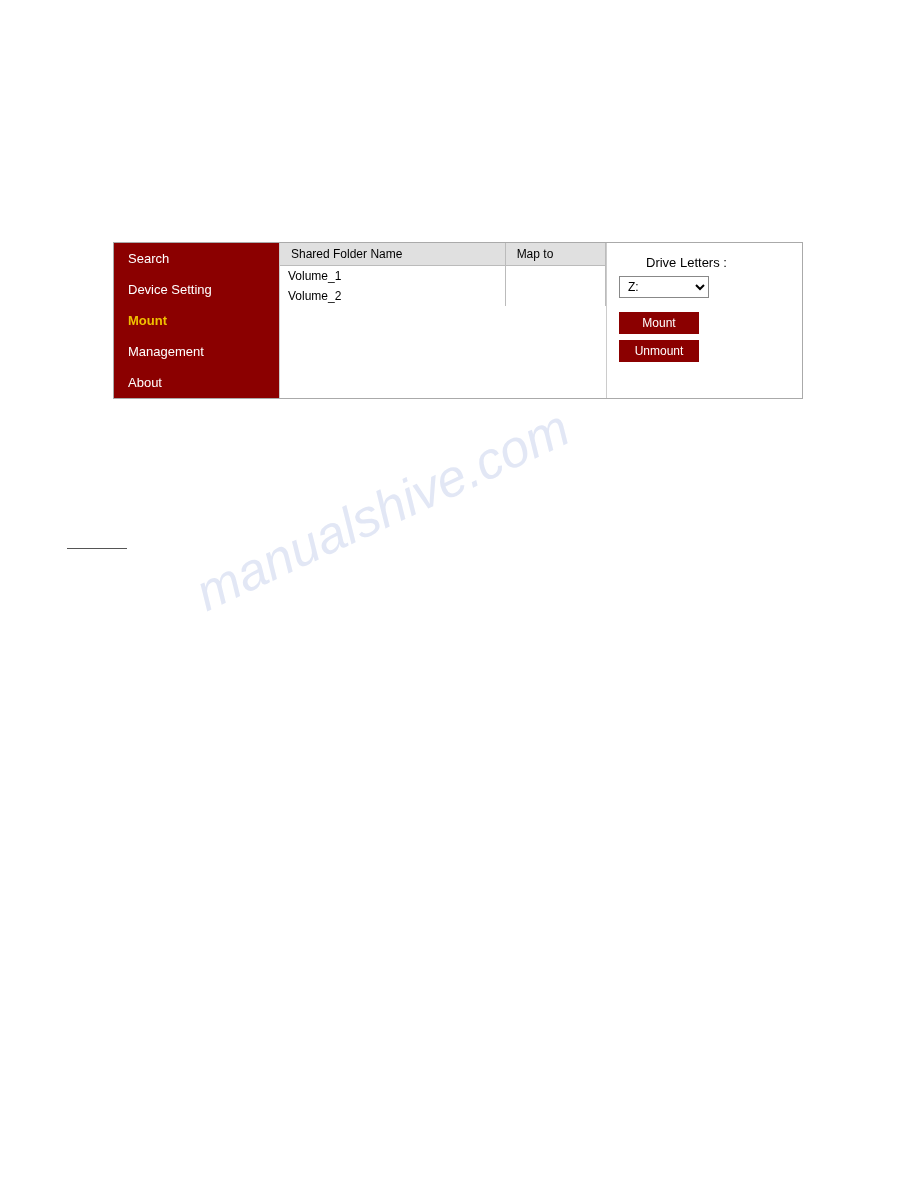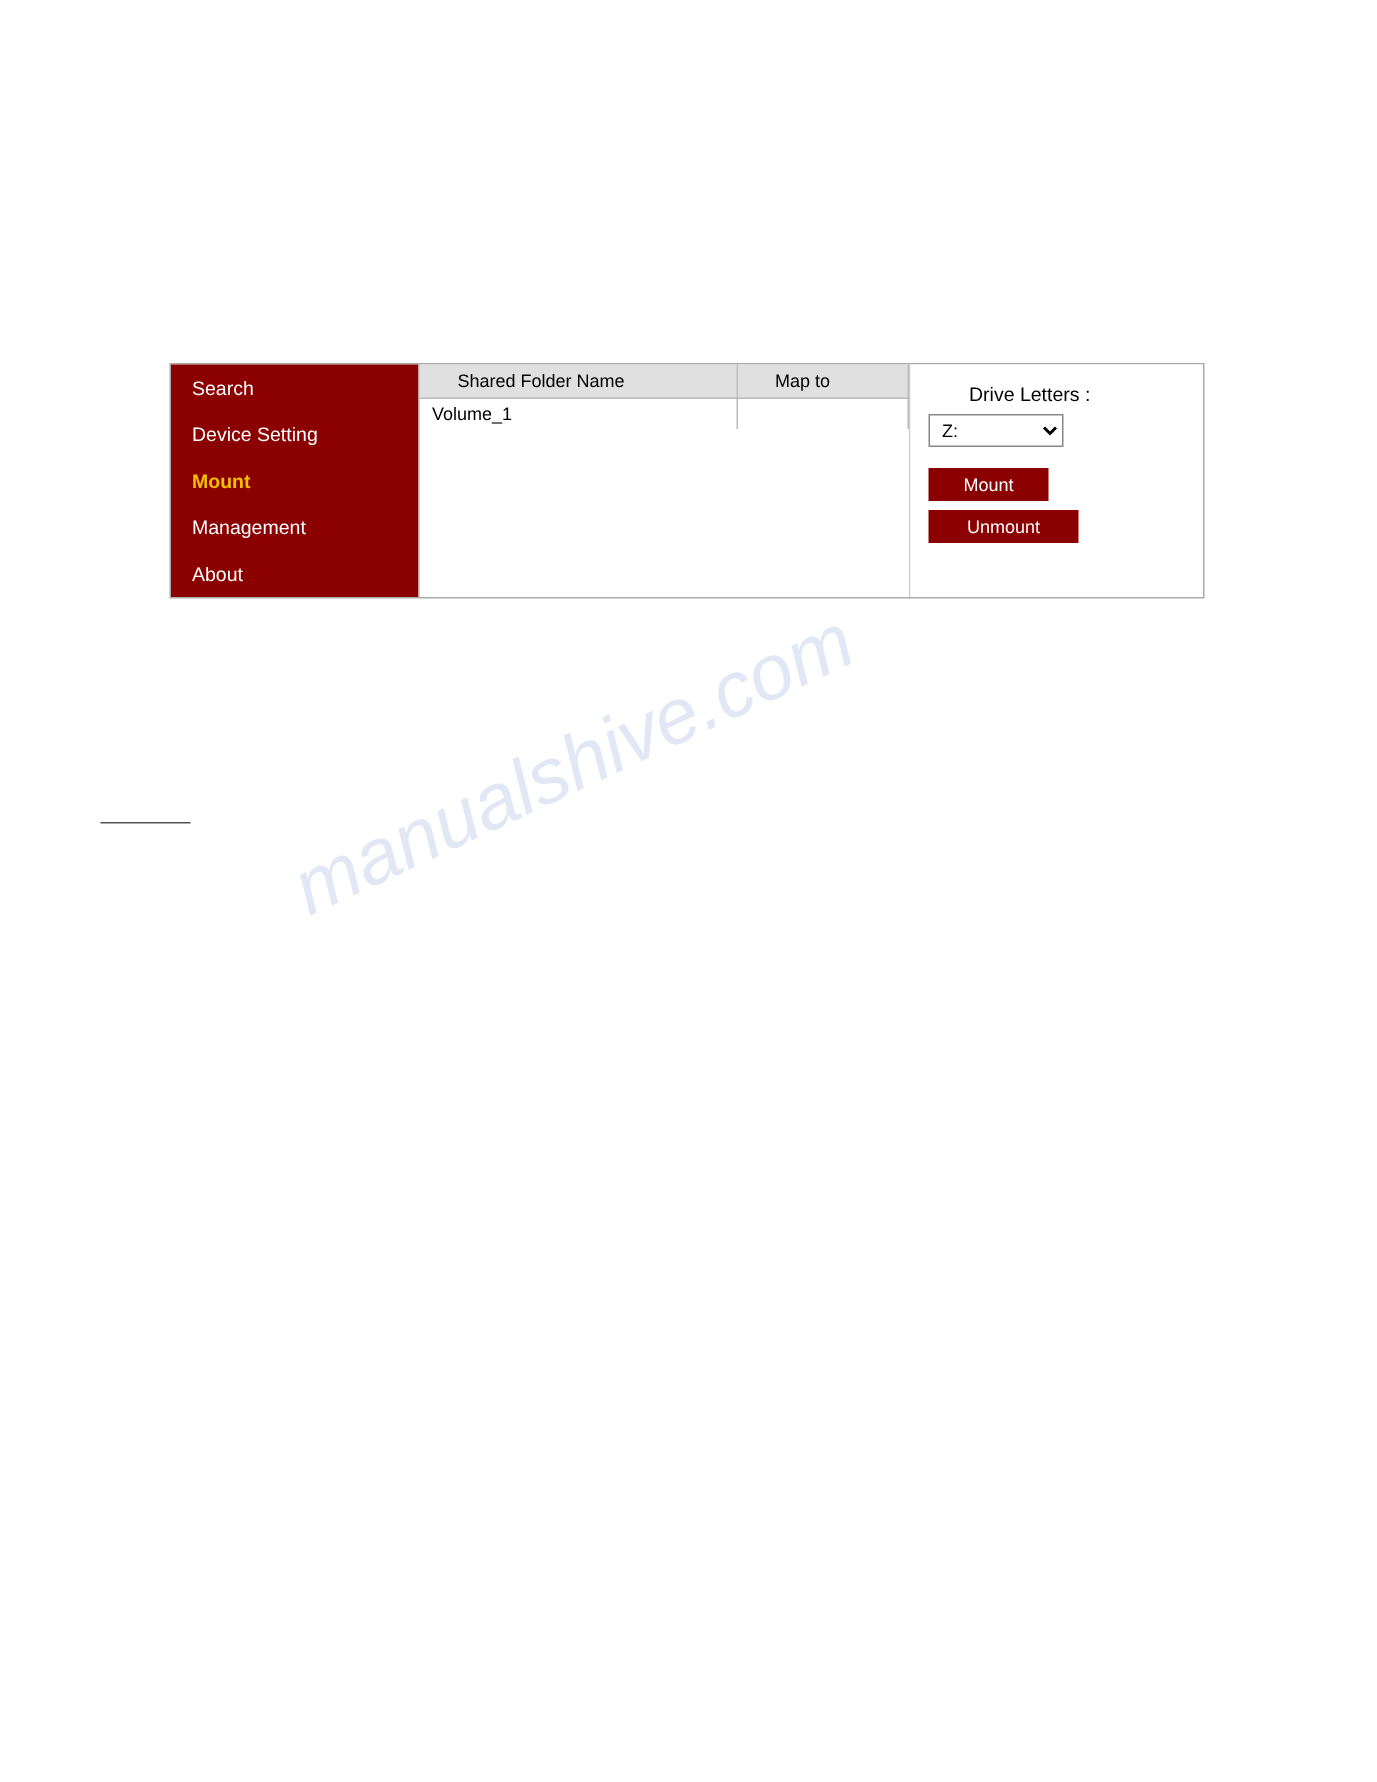--- a/index.html
+++ b/index.html
@@ -61,21 +61,21 @@
       width: 100%;
       border-collapse: collapse;
     }
 
     .folder-table thead tr {
       background: #e0e0e0;
     }
 
     .folder-table th {
       text-align: left;
-      padding: 4px 25px;
+      padding: 4px 11px;
       font-size: 12px;
       font-weight: normal;
       border-bottom: 1px solid #bbb;
       border-right: 1px solid #bbb;
     }
 
     .folder-table td {
       padding: 3px 8px;
       font-size: 12px;
       border-right: 1px solid #bbb;
@@ -116,21 +116,21 @@
       color: #fff;
       border: none;
       cursor: pointer;
       font-size: 12px;
       text-align: center;
       margin-bottom: 6px;
     }
 
     .btn-unmount {
       display: block;
-      width: 100px;
+      width: 80px;
       padding: 4px 0;
       background: #8b0000;
       color: #fff;
       border: none;
       cursor: pointer;
       font-size: 12px;
       text-align: center;
     }
 
     .watermark {
@@ -185,20 +185,24 @@
           <tr>
             <th>Shared Folder Name</th>
             <th>Map to</th>
           </tr>
         </thead>
         <tbody id="folder-table-body">
         <tr>
               <td>Volume_1</td>
               <td></td>
             </tr>
+            <tr>
+              <td>Volume_2</td>
+              <td></td>
+            </tr>
           </tbody>
       </table>
     </div>
 
     <div class="right-panel">
       <div class="drive-letters-label">Drive Letters :</div>
       <div class="drive-select-wrapper">
         <select class="drive-select" id="drive-select">
         <option value="Z:">Z:</option><option value="Y:">Y:</option><option value="X:">X:</option><option value="W:">W:</option><option value="V:">V:</option><option value="U:">U:</option><option value="T:">T:</option></select>
         <span style="margin-left:-2px;"></span>

